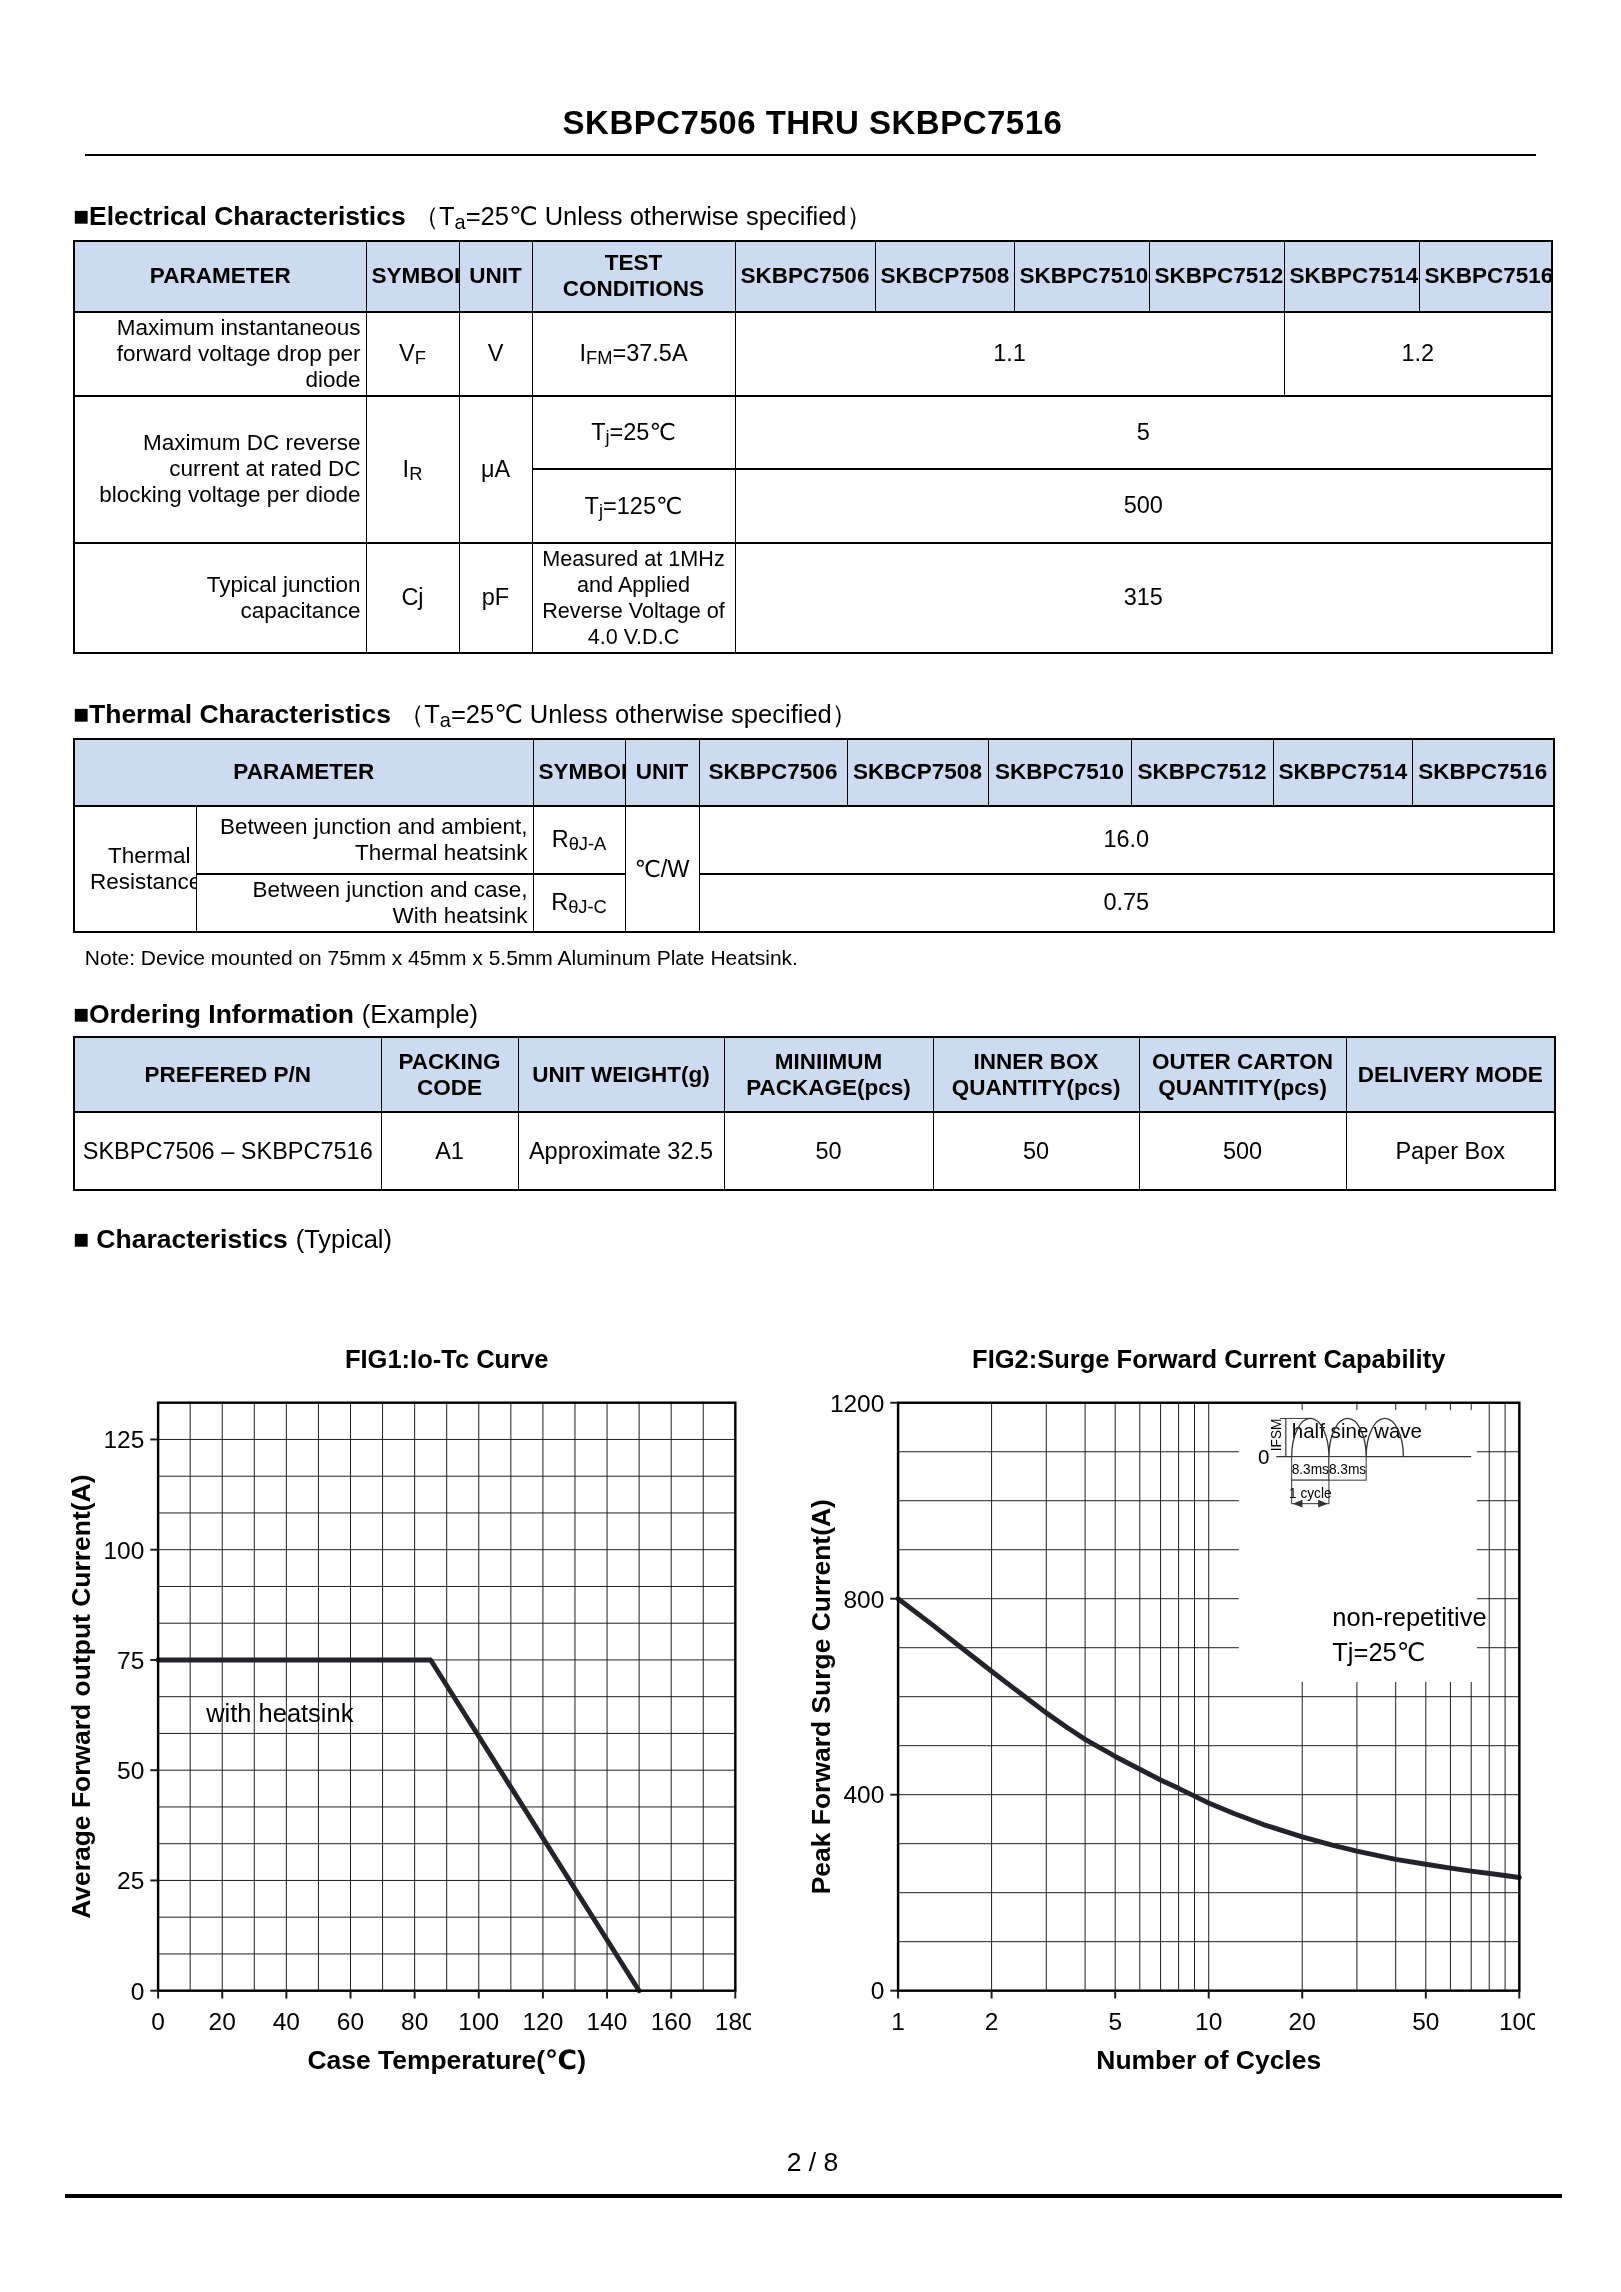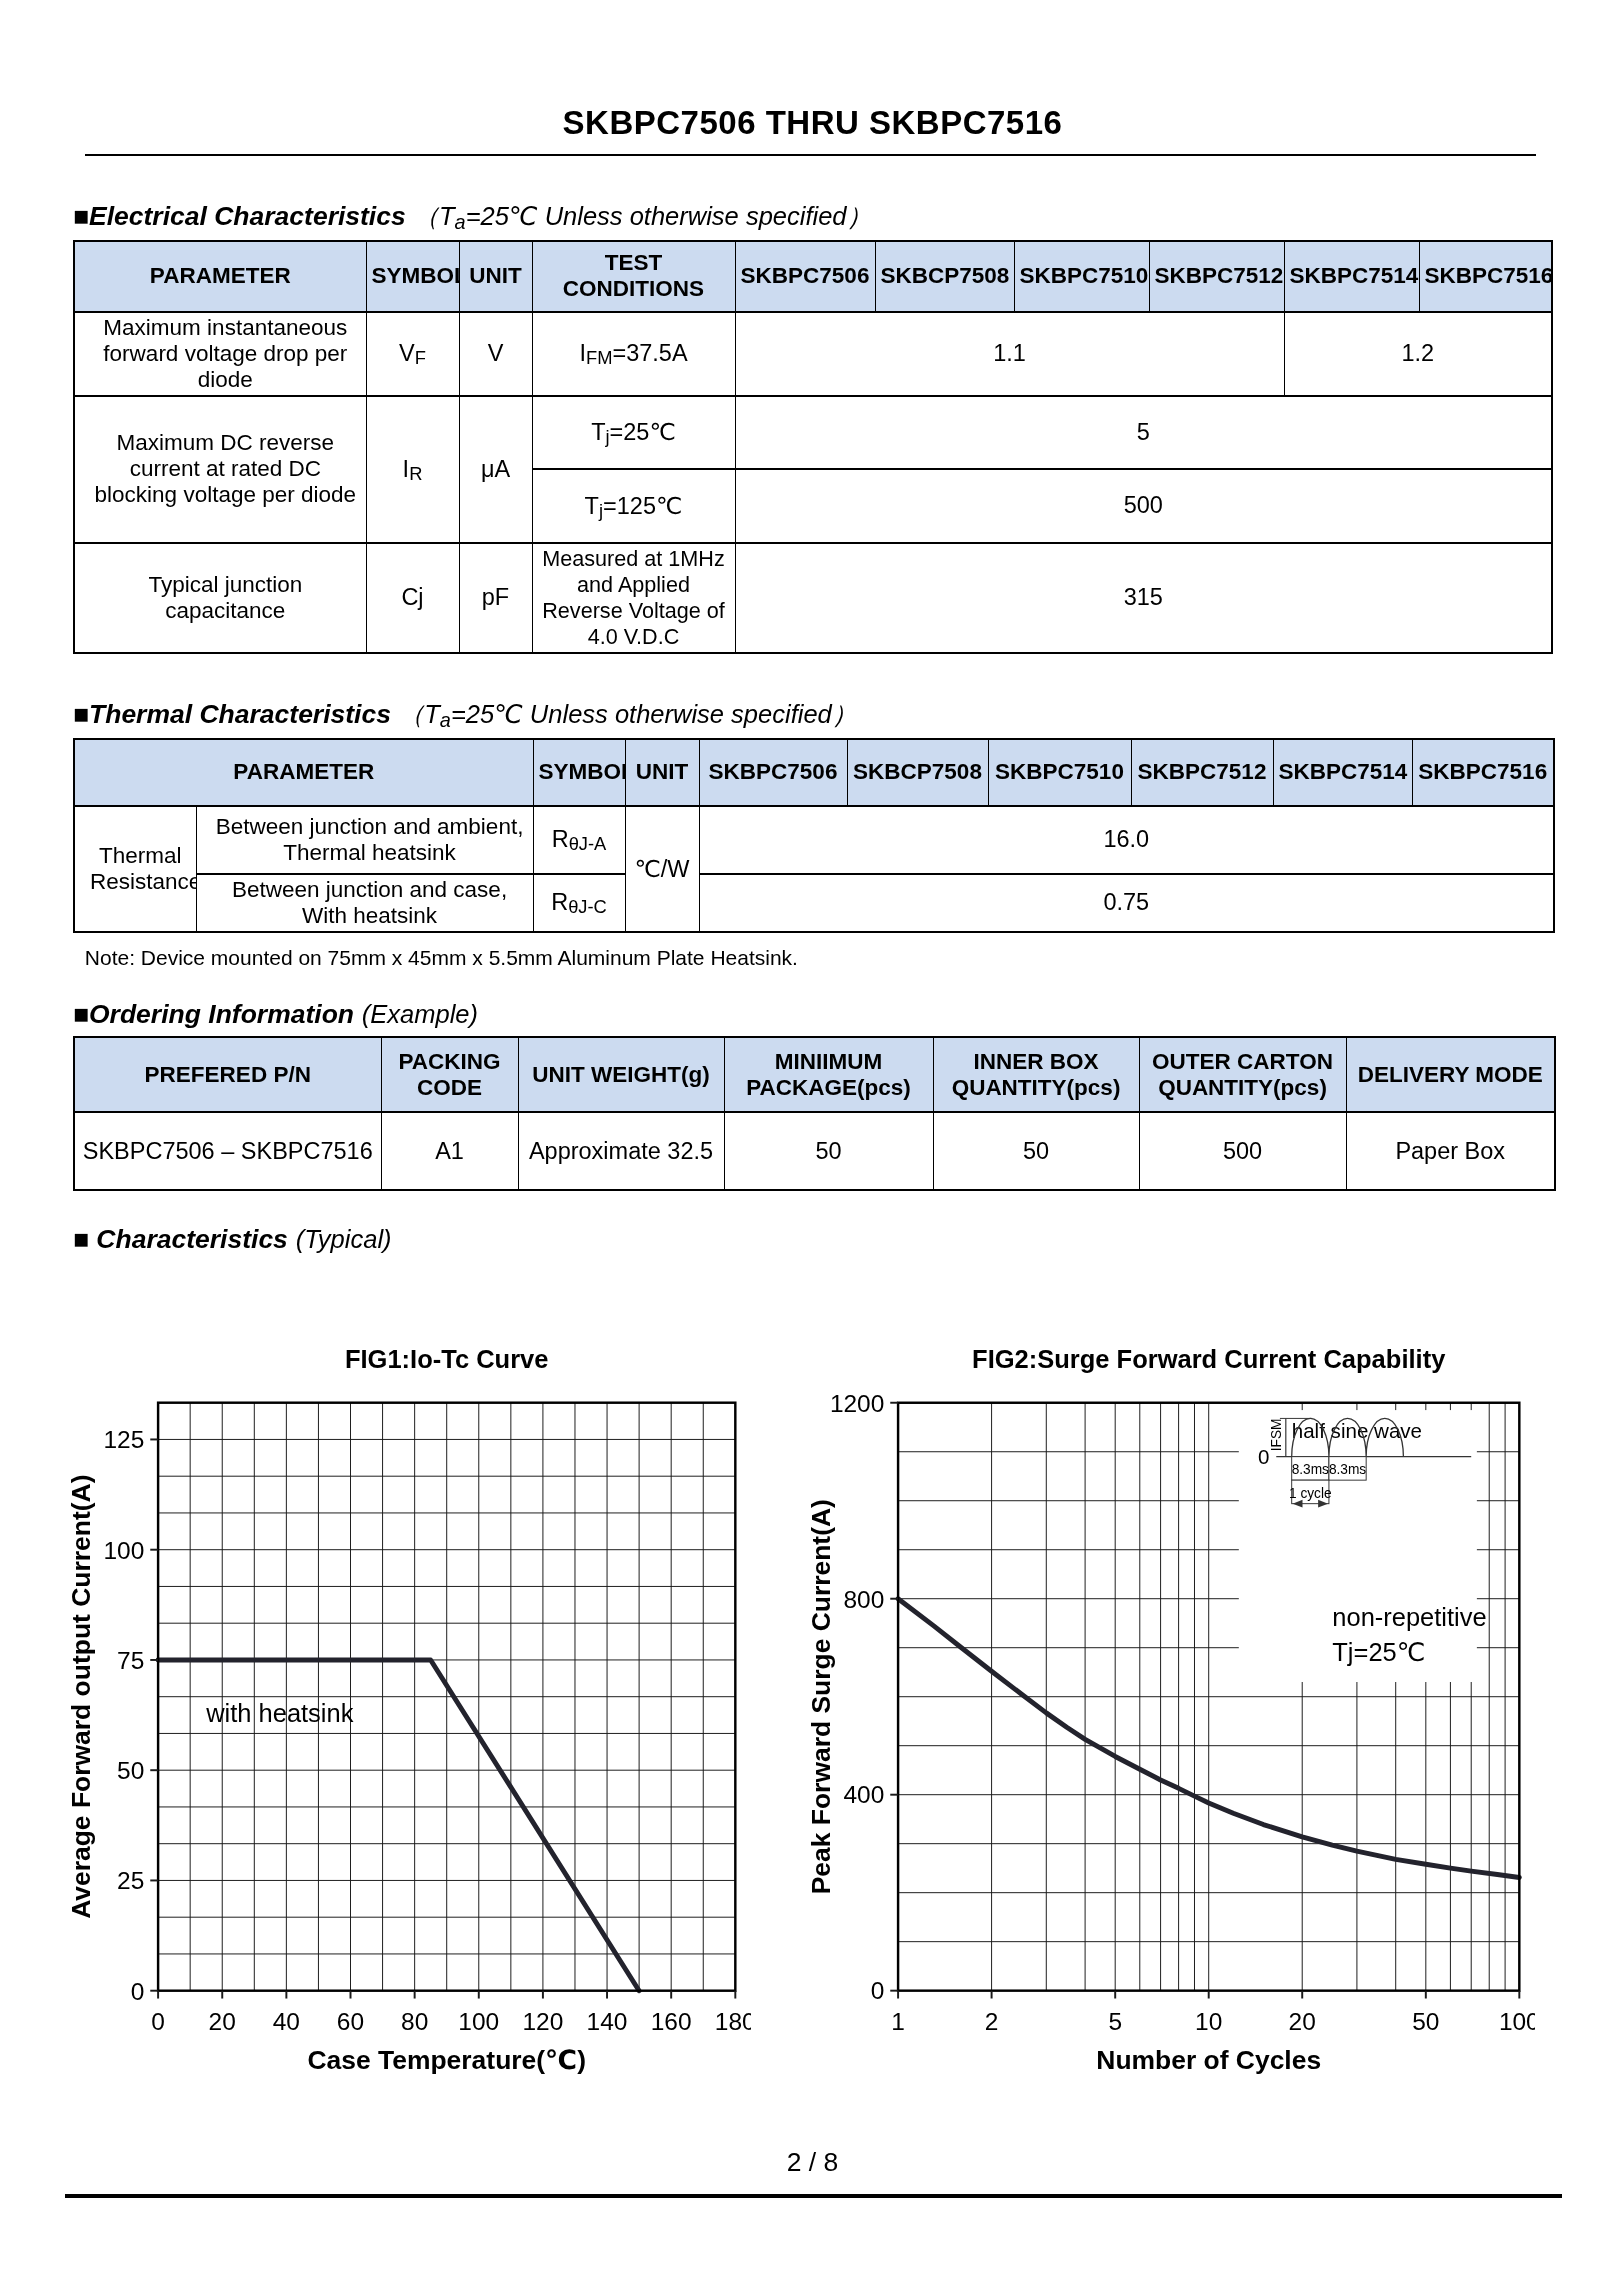--- a/index.html
+++ b/index.html
@@ -1,29 +1,29 @@
 <!DOCTYPE html>
 <html><head>
 <meta charset="utf-8">
 <style>
   * { box-sizing: border-box; }
   body { margin:0; width:1621px; height:2293px; background:#ffffff; color:#000;
          font-family:"Liberation Sans","DejaVu Sans",sans-serif; }
   .content { padding:0 69px 0 73px; }
   .doc-title { font-size:33px; font-weight:bold; text-align:center; margin:0; padding-top:104px; letter-spacing:0.5px; }
   .top-rule { border:none; border-top:2.9px solid #000; width:1451px; margin:11.8px 0 0 11.8px; }
-  .sec-head { margin-top:43px; font-size:26.5px; white-space:nowrap;font-style:italic; }
+  .sec-head { margin-top:43px; font-size:26.5px; white-space:nowrap; }
   .sec-head .b { font-weight:bold; }
   .sec-head .n { font-weight:normal; font-size:25.5px; margin-left:7.8px; }
   sub { font-size:0.78em; vertical-align:-0.18em; line-height:0; }
   table { border-collapse:collapse; table-layout:fixed; border:2.9px solid #000; margin-top:5.9px; }
   th, td { border:1.5px solid #000; border-top-width:2.5px; border-bottom-width:2.5px;
            padding:2px 4.9px; text-align:center; vertical-align:middle; font-size:23.5px; overflow:hidden; }
   th { background:#ccdbf0; font-size:22.5px; font-weight:bold; }
-  td.param { text-align:center; padding-left:15px; font-size:22.5px; }
+  td.param { text-align:right; padding-left:15px; font-size:22.5px; }
   .note { font-size:21px; margin:13.7px 0 0 11.8px; }
   .charts { display:flex; margin-top:45px; }
   .chart-block { display:flex; flex-direction:column; }
   .chart-title { font-size:25.5px; font-weight:bold; text-align:center; padding-left:77px; margin:45px 0 3.9px 0; }
   .footer-page { text-align:center; font-size:26.5px; margin-top:63px; }
   .footer-rule { border:none; border-top:4.9px solid #000; width:1497px; margin:15.7px 0 0 -7.8px; }
 </style>
 </head>
 <body>
 

